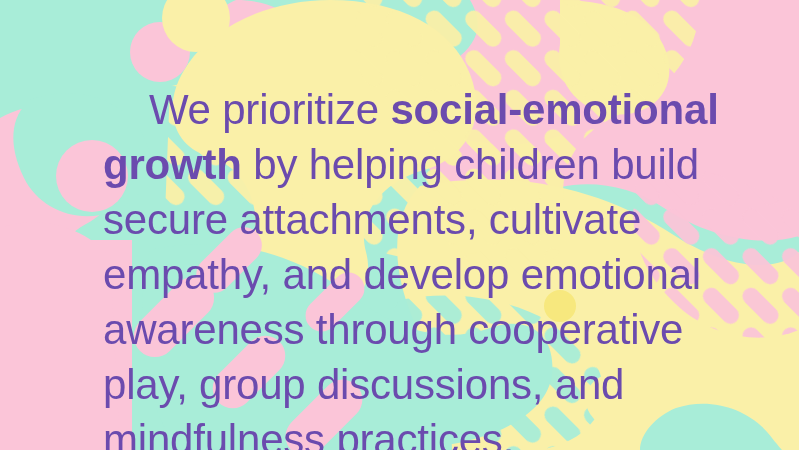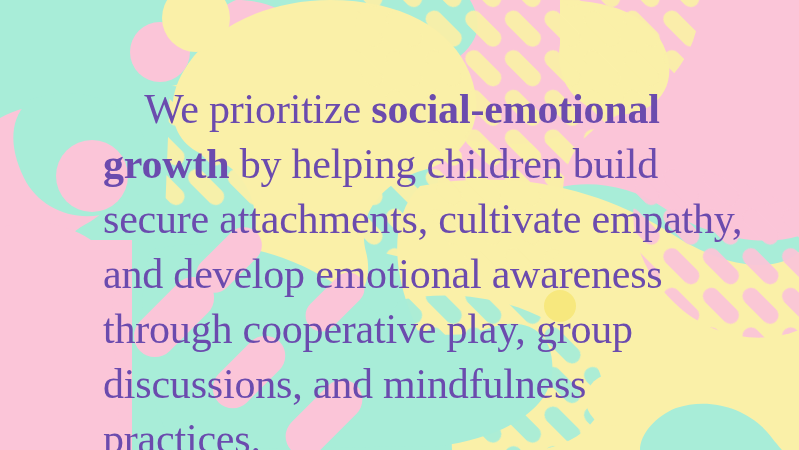--- a/index.html
+++ b/index.html
@@ -5,21 +5,21 @@
   html, body {
     margin: 0;
     padding: 0;
     background: #ffffff;
   }
   #slide {
     position: relative;
     width: 799px;
     height: 450px;
     overflow: hidden;
-    font-family: Liberation Serif, serif;
+    font-family: Liberation Sans, sans-serif;
   }
 
   
   .bg-layer {
     position: absolute;
     inset: 0;
     width: 100%;
     height: 100%;
     display: block;
   }

